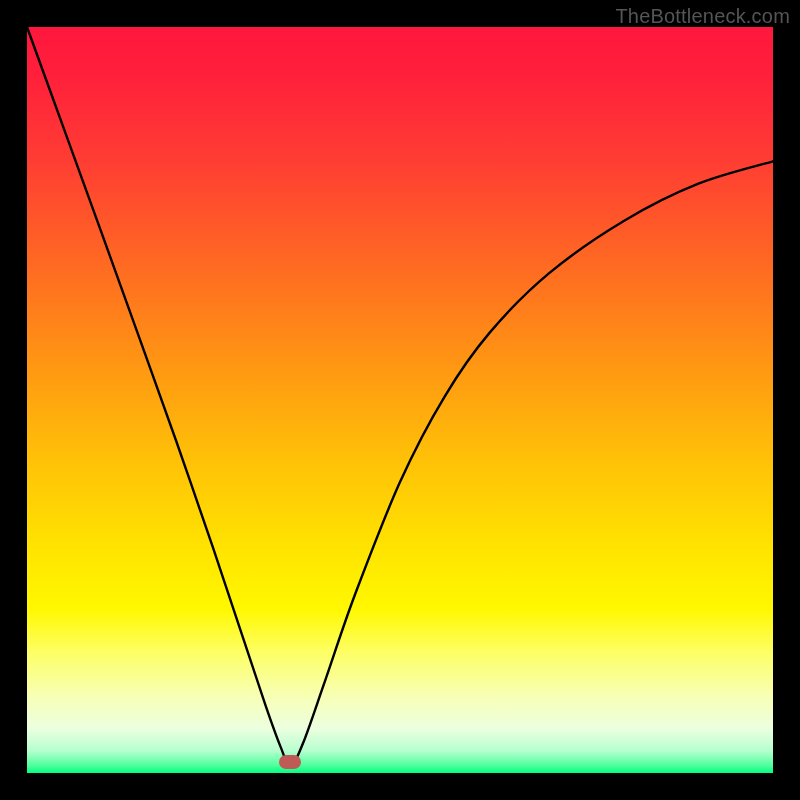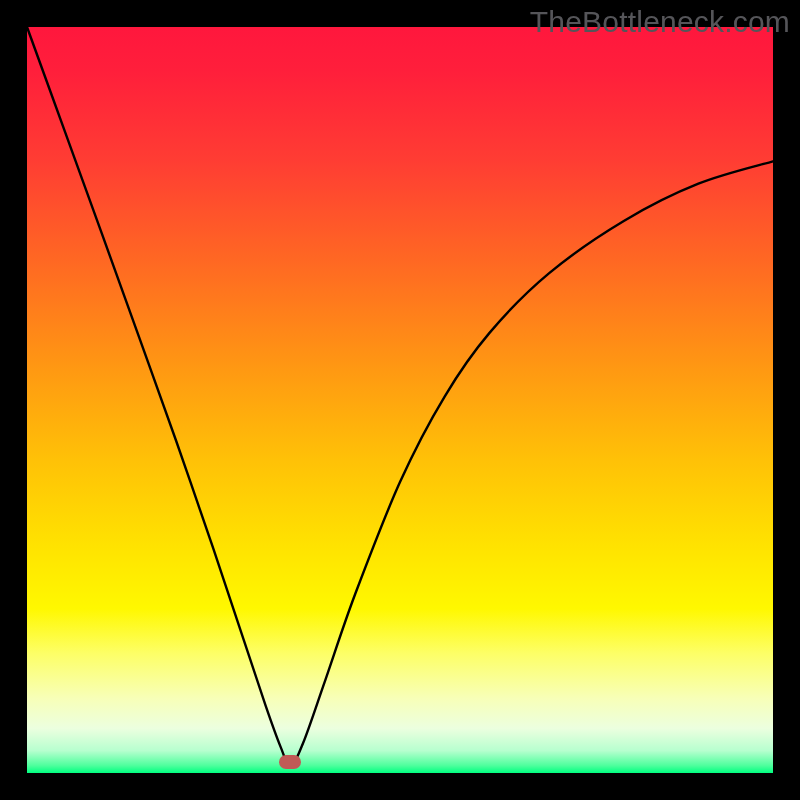--- a/index.html
+++ b/index.html
@@ -39,21 +39,21 @@
       #b7ffcf 97%,
       #4eff9d 99%,
       #00ff80 100%
     );
   }
   .watermark {
     position: absolute;
     top: 5px;
     right: 10px;
     color: #555559;
-    font-size: 30px;
+    font-size: 20px;
     letter-spacing: 0.2px;
     font-weight: 400;
     user-select: none;
   }
   .marker {
     position: absolute;
     width: 22px;
     height: 14px;
     background: #c05a56;
     border-radius: 7px;

